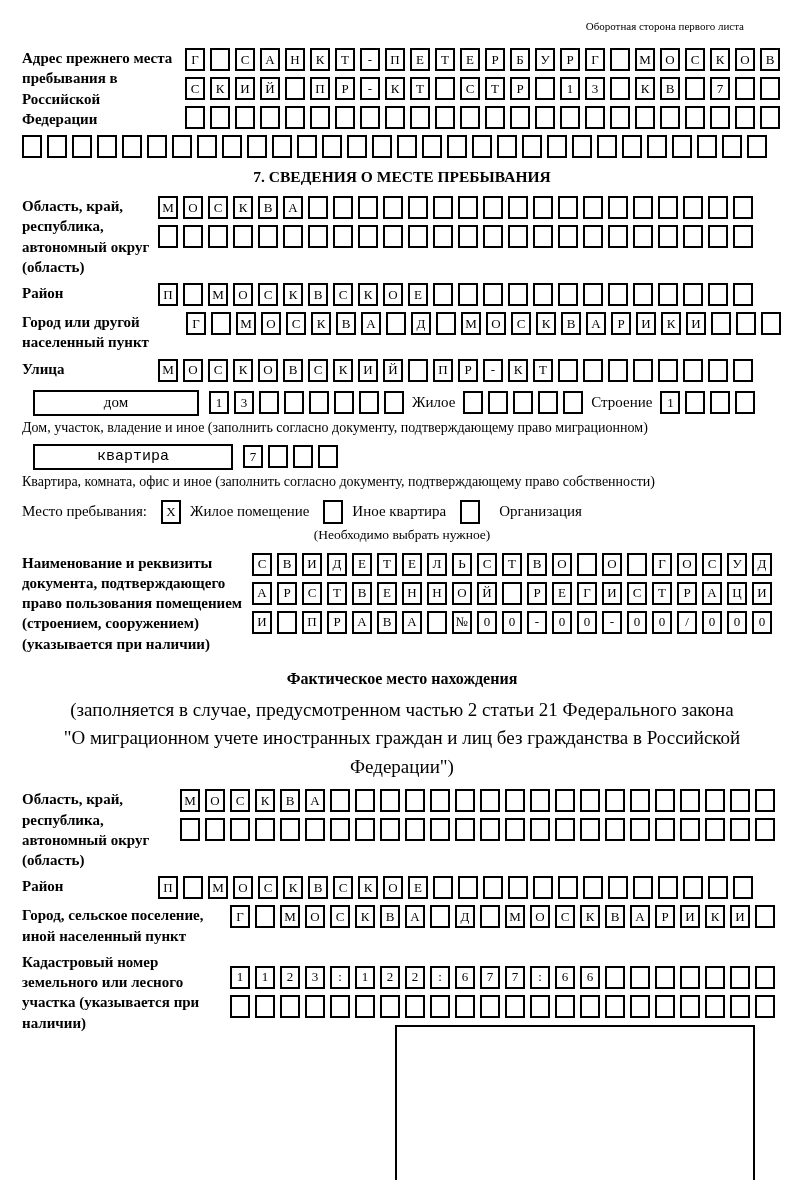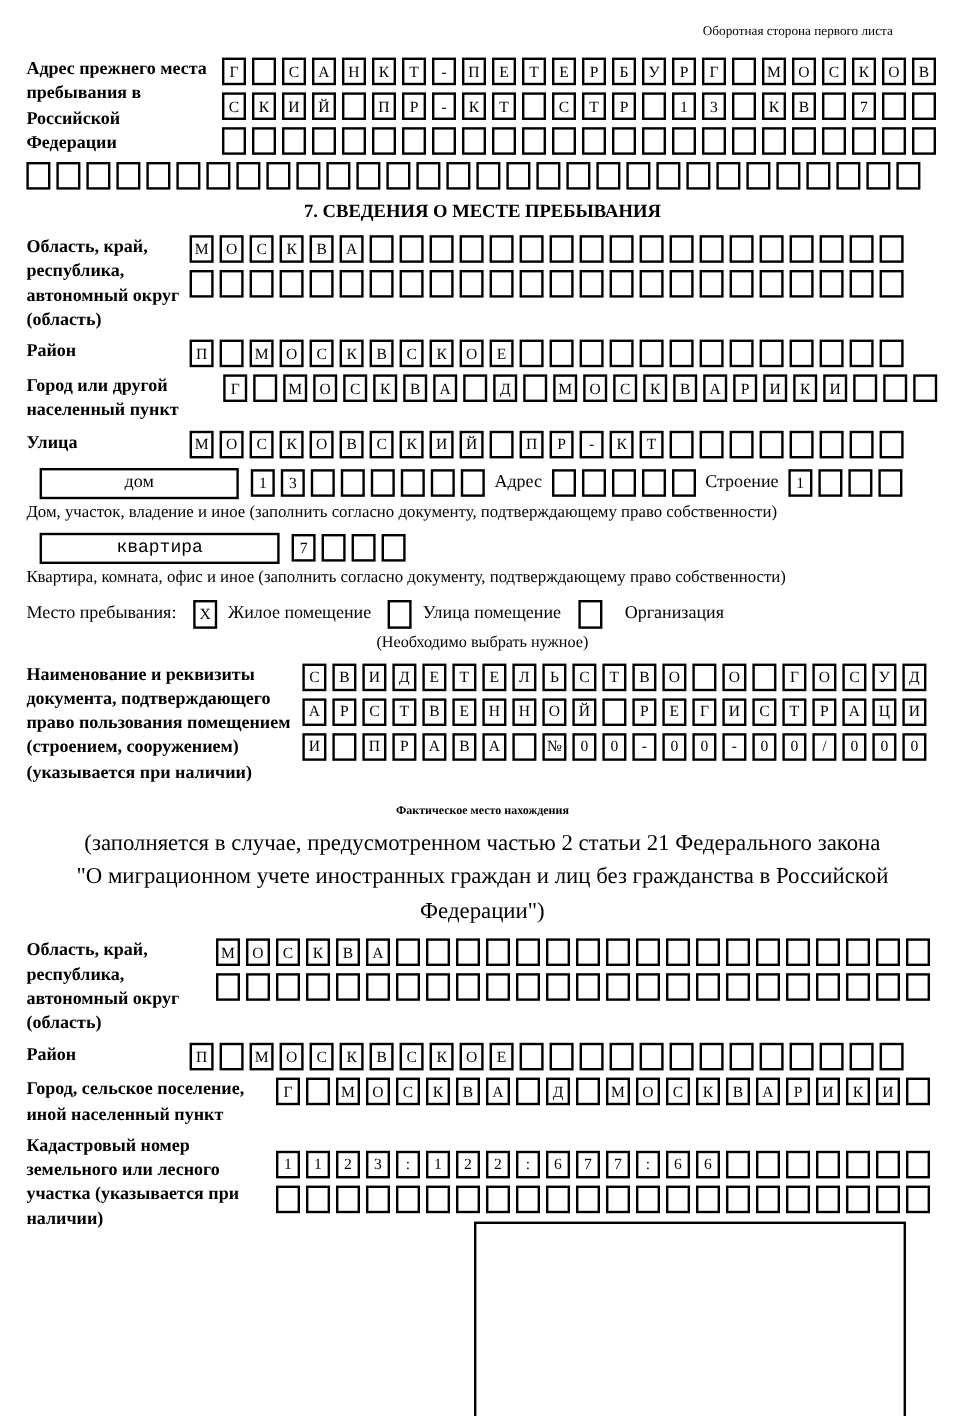--- a/index.html
+++ b/index.html
@@ -19,21 +19,21 @@
   .mt6{margin-top:6px;} .mt8{margin-top:8px;}
   .inlinerow{display:flex;align-items:center;margin-top:8px;}
   .lblbox{border:2px solid #000;height:26px;box-sizing:border-box;display:flex;align-items:center;justify-content:center;background:#fff;}
   .dombox{width:166px;margin-left:11px;margin-right:10px;}
   .kvbox{width:200px;margin-left:11px;margin-right:10px;font-family:Liberation Mono, monospace;}
   .inlab{margin:0 8px;white-space:nowrap;}
   .caption{font-size:14px;margin:4px 0 2px 0;}
   .chkrow{display:flex;align-items:center;margin-top:10px;}
   .chk{width:20px;height:24px;border:2px solid #000;box-sizing:border-box;display:flex;align-items:center;justify-content:center;font-size:13px;margin:0 9px 0 14px;background:#fff;}
   .opt-label{white-space:nowrap;}
-  .fakt-title{text-align:center;font-weight:bold;font-size:10px;margin:16px 0 8px 0;}
+  .fakt-title{text-align:center;font-weight:bold;font-size:16px;margin:16px 0 8px 0;}
   .fakt-sub{text-align:center;font-size:19px;line-height:1.5;}
   .markwrap{margin-top:-8px;}
   .markbox{width:360px;height:177px;border:2px solid #000;box-sizing:border-box;margin-left:373px;background:#fff;}
 </style>
 </head>
 <body>
 
 <div class="page">
 
   <div class="hdr">Оборотная сторона первого листа</div>
@@ -309,55 +309,55 @@
     <div class="grid">
         <div class="cell">1</div>
         <div class="cell">3</div>
         <div class="cell"></div>
         <div class="cell"></div>
         <div class="cell"></div>
         <div class="cell"></div>
         <div class="cell"></div>
         <div class="cell"></div>
       </div>
-    <div class="inlab">Адрес</div>
+    <div class="inlab">Жилое</div>
     <div class="grid">
         <div class="cell"></div>
         <div class="cell"></div>
         <div class="cell"></div>
         <div class="cell"></div>
         <div class="cell"></div>
       </div>
     <div class="inlab">Строение</div>
     <div class="grid">
         <div class="cell">1</div>
         <div class="cell"></div>
         <div class="cell"></div>
         <div class="cell"></div>
       </div>
   </div>
-  <div class="caption">Дом, участок, владение и иное (заполнить согласно документу, подтверждающему право собственности)</div>
+  <div class="caption">Дом, участок, владение и иное (заполнить согласно документу, подтверждающему право миграционном)</div>
 
   <div class="inlinerow">
     <div class="lblbox kvbox">квартира</div>
     <div class="grid">
         <div class="cell">7</div>
         <div class="cell"></div>
         <div class="cell"></div>
         <div class="cell"></div>
       </div>
   </div>
   <div class="caption">Квартира, комната, офис и иное (заполнить согласно документу, подтверждающему право собственности)</div>
 
   <div class="chkrow">
     <span>Место пребывания:</span>
     <span class="chk">X</span>
     <span class="opt-label">Жилое помещение</span>
     <span class="chk"></span>
-    <span class="opt-label">Улица помещение</span>
+    <span class="opt-label">Иное квартира</span>
     <span class="chk"></span>
     <span class="opt-label" style="margin-left:10px;">Организация</span>
   </div>
   <div class="note" style="margin-top:3px;">(Необходимо выбрать нужное)</div>
 
   <div class="frow">
     <div class="flab w230">Наименование и реквизиты документа, подтверждающего право пользования помещением (строением, сооружением) (указывается при наличии)</div>
     <div class="gridcol">
       <div class="grid">
           <div class="cell">С</div>

